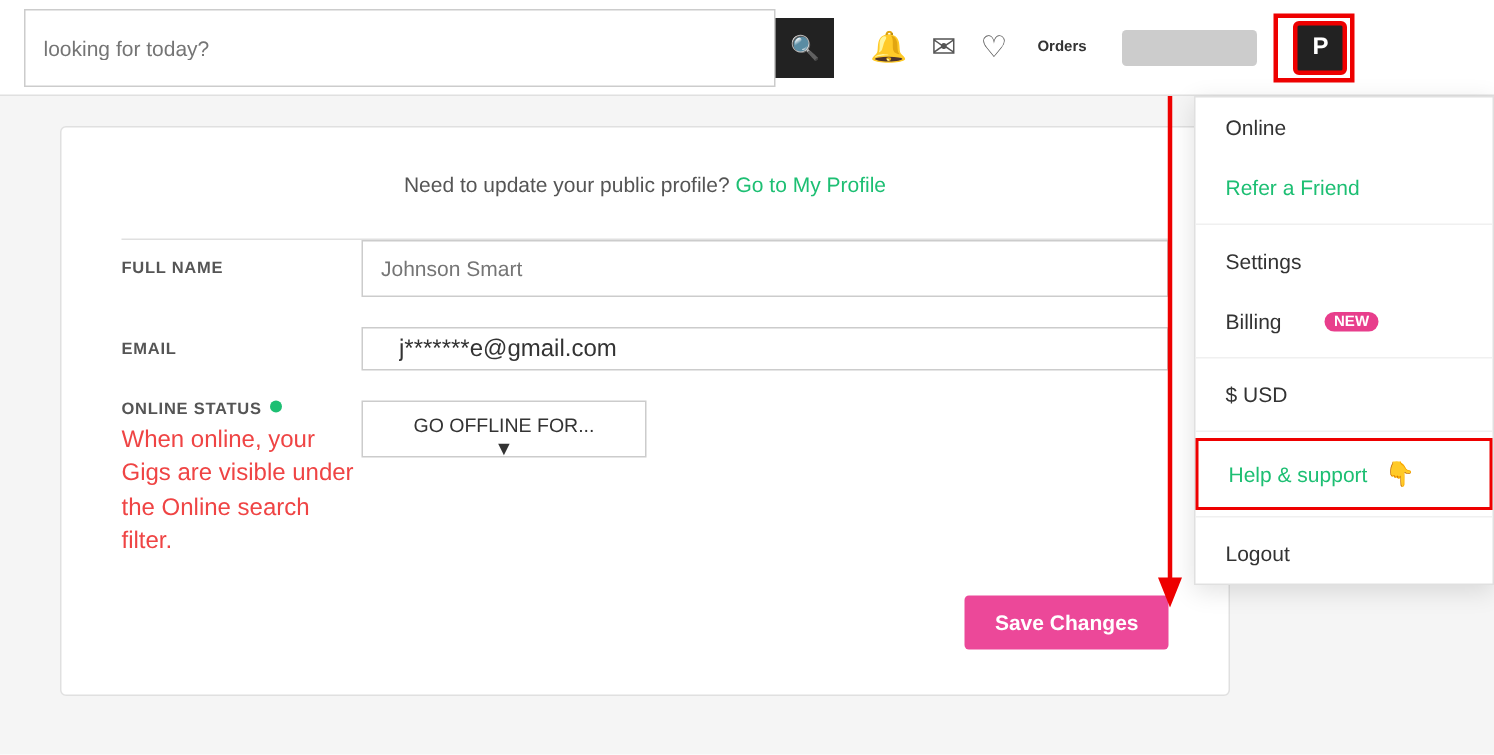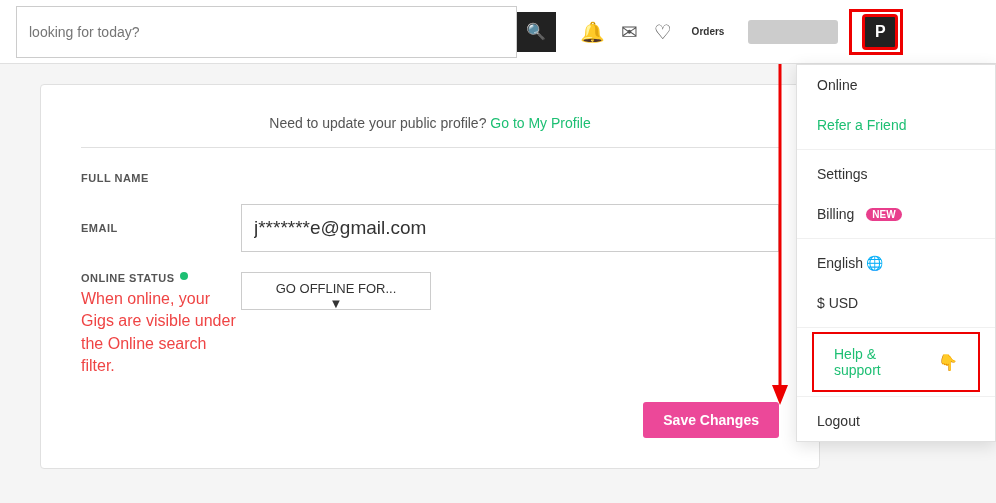--- a/index.html
+++ b/index.html
@@ -94,22 +94,21 @@
       background: #fff;
       border: 1px solid #e0e0e0;
       border-radius: 4px;
       padding: 30px 40px;
       max-width: 780px;
     }
     .profile-notice {
       text-align: center;
       font-size: 14px;
       color: #555;
-      margin-bottom: 24px;
-      padding-bottom: 16px;
+      padding-bottom: 28px;
       border-bottom: 1px solid #e0e0e0;
     }
     .profile-notice a {
       color: #1dbf73;
       text-decoration: none;
     }
     .form-row {
       display: flex;
       align-items: center;
       margin-bottom: 20px;
@@ -128,24 +127,24 @@
       padding: 8px 12px;
       font-size: 14px;
       width: 100%;
       height: 38px;
       outline: none;
       color: #aaa;
       background: #fff;
     }
     .form-input-email {
       border: 1px solid #ccc;
-      padding: 8px 12px;
-      font-size: 19px;
+      padding: 8px 24px;
+      font-size: 16px;
       width: 100%;
-      height: 48px;
+      height: 29px;
       outline: none;
       color: #333;
       background: #fff;
     }
     .online-status-row {
       display: flex;
       align-items: flex-start;
       margin-bottom: 24px;
     }
     .online-status-label-col {
@@ -225,30 +224,30 @@
       display: flex;
       align-items: center;
       gap: 8px;
     }
     .dropdown-menu-item.green {
       color: #1dbf73;
     }
     .dropdown-menu-item.help {
       color: #1dbf73;
       border: 2px solid #e00;
-      margin: 2px 15px;
+      margin: 2px 0;
     }
     .badge-new {
       background: #e83e8c;
       color: #fff;
       font-size: 10px;
       font-weight: 700;
       padding: 1px 6px;
       border-radius: 10px;
-      margin-left: 4px;
+      margin-left: 21px;
     }
     .divider {
       border-top: 1px solid #f0f0f0;
       margin: 4px 0;
     }
 
     
     .profile-btn-wrapper {
       position: relative;
     }
@@ -288,20 +287,21 @@
 <div class="main">
   <div class="content-box">
 
     <div class="profile-notice">
       <span>Need to update your public profile?</span>
       <a href="#">Go to My Profile</a>
     </div>
 
     <div class="form-row">
       <div class="form-label">FULL NAME</div>
+      <input class="form-input" type="text" placeholder="Johnson Smart" style="">
     </div>
 
     <div class="form-row">
       <div class="form-label">EMAIL</div>
       <input class="form-input-email" type="text" value="j*******e@gmail.com" style="">
     </div>
 
     <div class="online-status-row">
       <div class="online-status-label-col">
         <div class="online-status-label">
@@ -332,23 +332,20 @@
   <div class="divider"></div>
   <div class="dropdown-menu-item">
     <span>Settings</span>
   </div>
   <div class="dropdown-menu-item">
     <span>Billing</span>
     <span class="badge-new">NEW</span>
   </div>
   <div class="divider"></div>
   <div class="dropdown-menu-item">
-    <span>English 🌐</span>
-  </div>
-  <div class="dropdown-menu-item">
     <span>$ USD</span>
   </div>
   <div class="divider"></div>
   <div class="dropdown-menu-item help">
     <span>Help &amp; support</span>
     <span style="font-size:16px; margin-left:4px;">👇</span>
   </div>
   <div class="divider"></div>
   <div class="dropdown-menu-item">
     <span>Logout</span>

